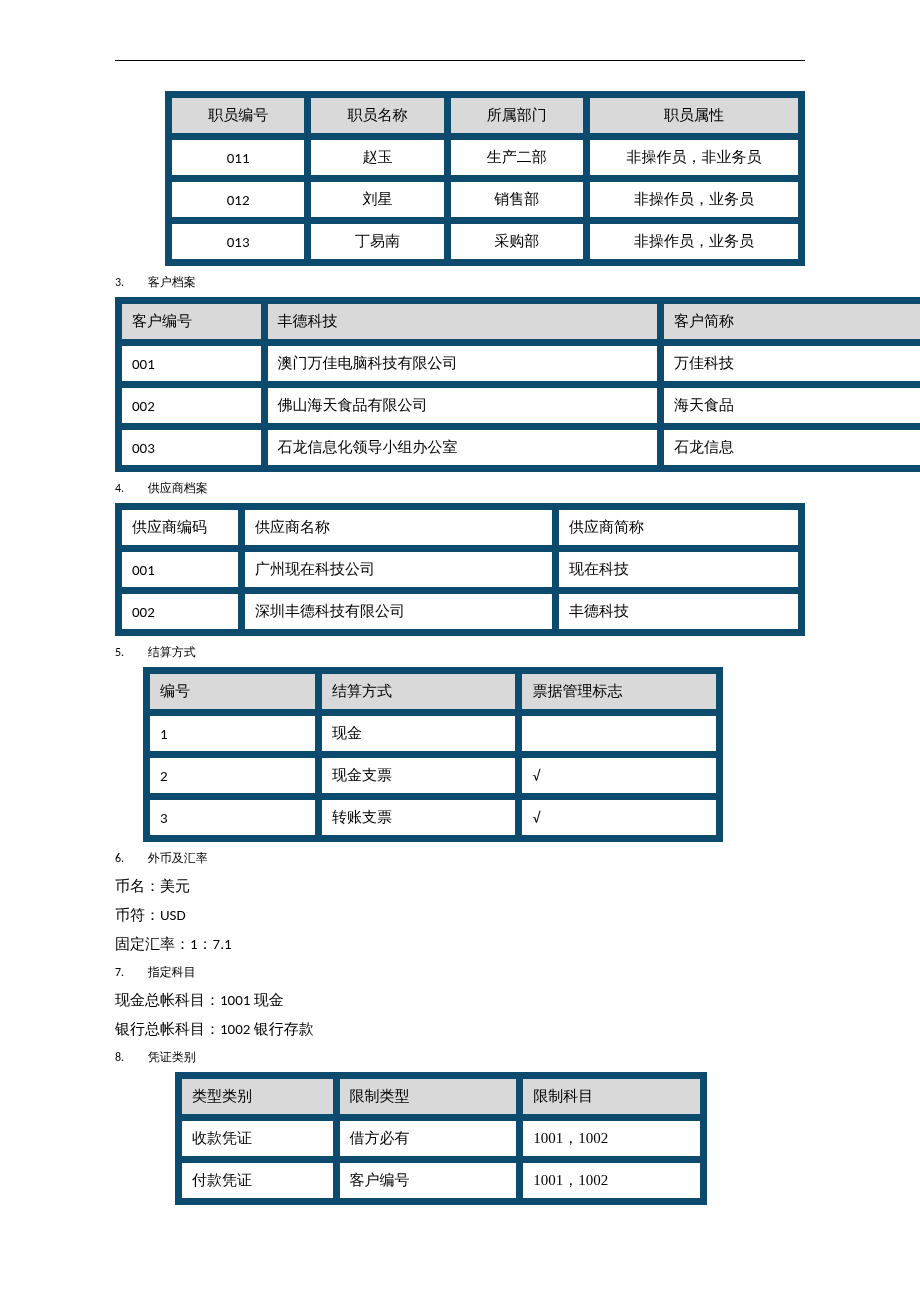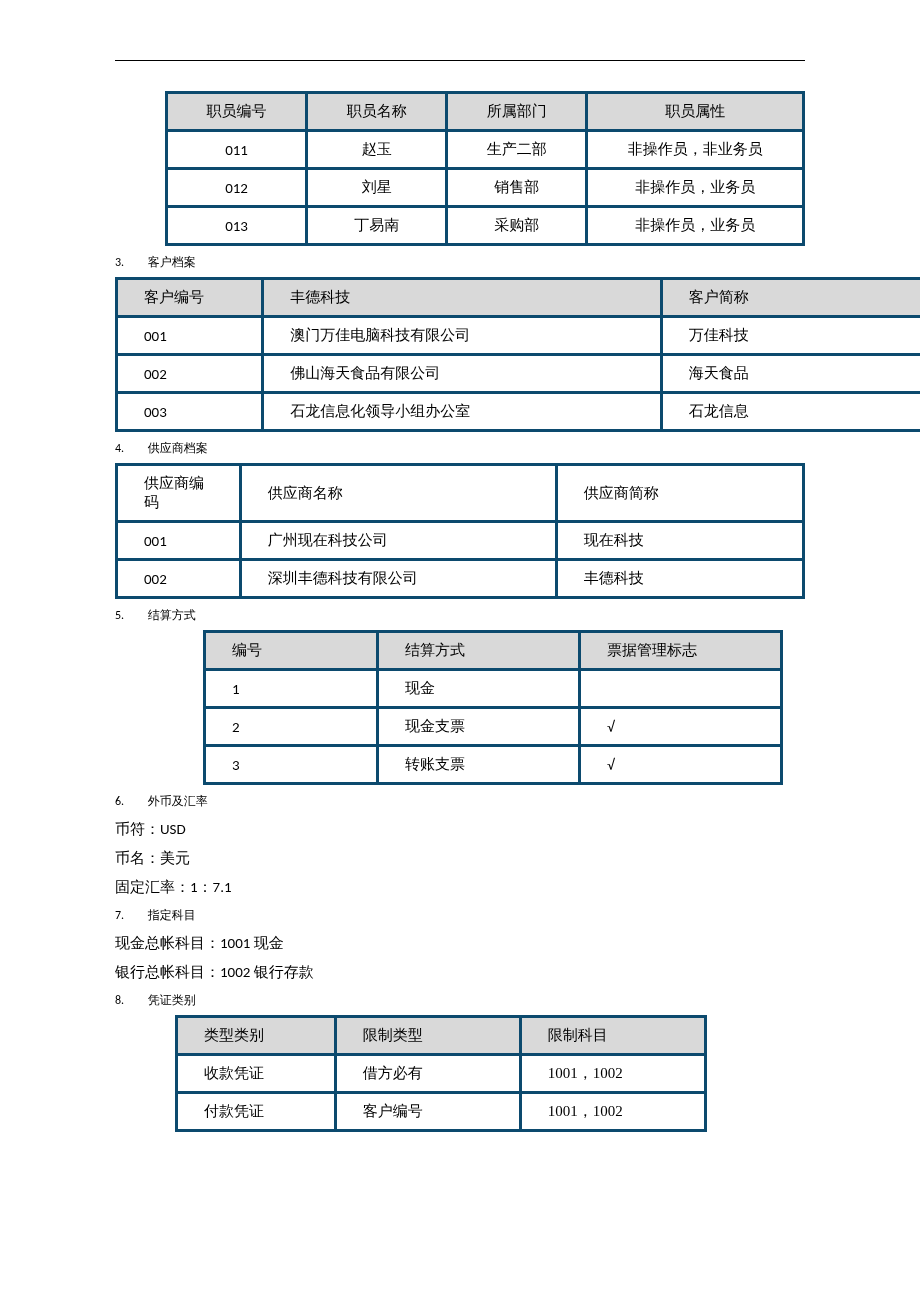--- a/index.html
+++ b/index.html
@@ -17,22 +17,22 @@
   }
   .header-line {
     border-top: 1px solid #000;
     margin-bottom: 30px;
   }
   table {
     border-collapse: collapse;
     table-layout: fixed;
   }
   td, th {
-    border: 3px solid #0c4a6e;
-    padding: 8px 26px;
+    border: 7px solid #0c4a6e;
+    padding: 8px 10px;
     font-weight: normal;
     text-align: left;
     font-size: 15px;
     vertical-align: middle;
   }
   th {
     background: #d9d9d9;
     text-align: center;
   }
   .tbl-center td, .tbl-center th { text-align: center; }
@@ -52,21 +52,21 @@
   .tbl-customer th { text-align: left; }
 
   .tbl-supplier { width: 690px; margin: 4px 0 2px 0; }
   .tbl-supplier col.c1 { width: 18%; }
   .tbl-supplier col.c2 { width: 46%; }
   .tbl-supplier col.c3 { width: 36%; }
   .tbl-supplier tr:first-child td { background: #fff; }
   .tbl-supplier .hdr td { background: #fff; font-weight: normal; }
   .tbl-supplier td { text-align: left; }
 
-  .tbl-settle { width: 580px; margin: 4px 0 4px 88px; }
+  .tbl-settle { width: 580px; margin: 4px 0 4px 28px; }
   .tbl-settle col.c1 { width: 30%; }
   .tbl-settle col.c2 { width: 35%; }
   .tbl-settle col.c3 { width: 35%; }
   .tbl-settle th { text-align: left; }
   .tbl-settle td { text-align: left; }
 
   .tbl-voucher { width: 532px; margin: 4px 0 4px 60px; }
   .tbl-voucher col.c1 { width: 30%; }
   .tbl-voucher col.c2 { width: 35%; }
   .tbl-voucher col.c3 { width: 35%; }
@@ -221,22 +221,22 @@
       <td>转账支票</td>
       <td>√</td>
     </tr>
   </tbody>
     </table>
 
   <div class="list-item">
     <span class="num">6.</span>
     <span>外币及汇率</span>
   </div>
+  <div class="para">币名：美元</div>
   <div class="para">币符：USD</div>
-  <div class="para">币名：美元</div>
   <div class="para">固定汇率：1：7.1</div>
 
   <div class="list-item">
     <span class="num">7.</span>
     <span>指定科目</span>
   </div>
   <div class="para">现金总帐科目：1001 现金</div>
   <div class="para">银行总帐科目：1002 银行存款</div>
 
   <div class="list-item">

